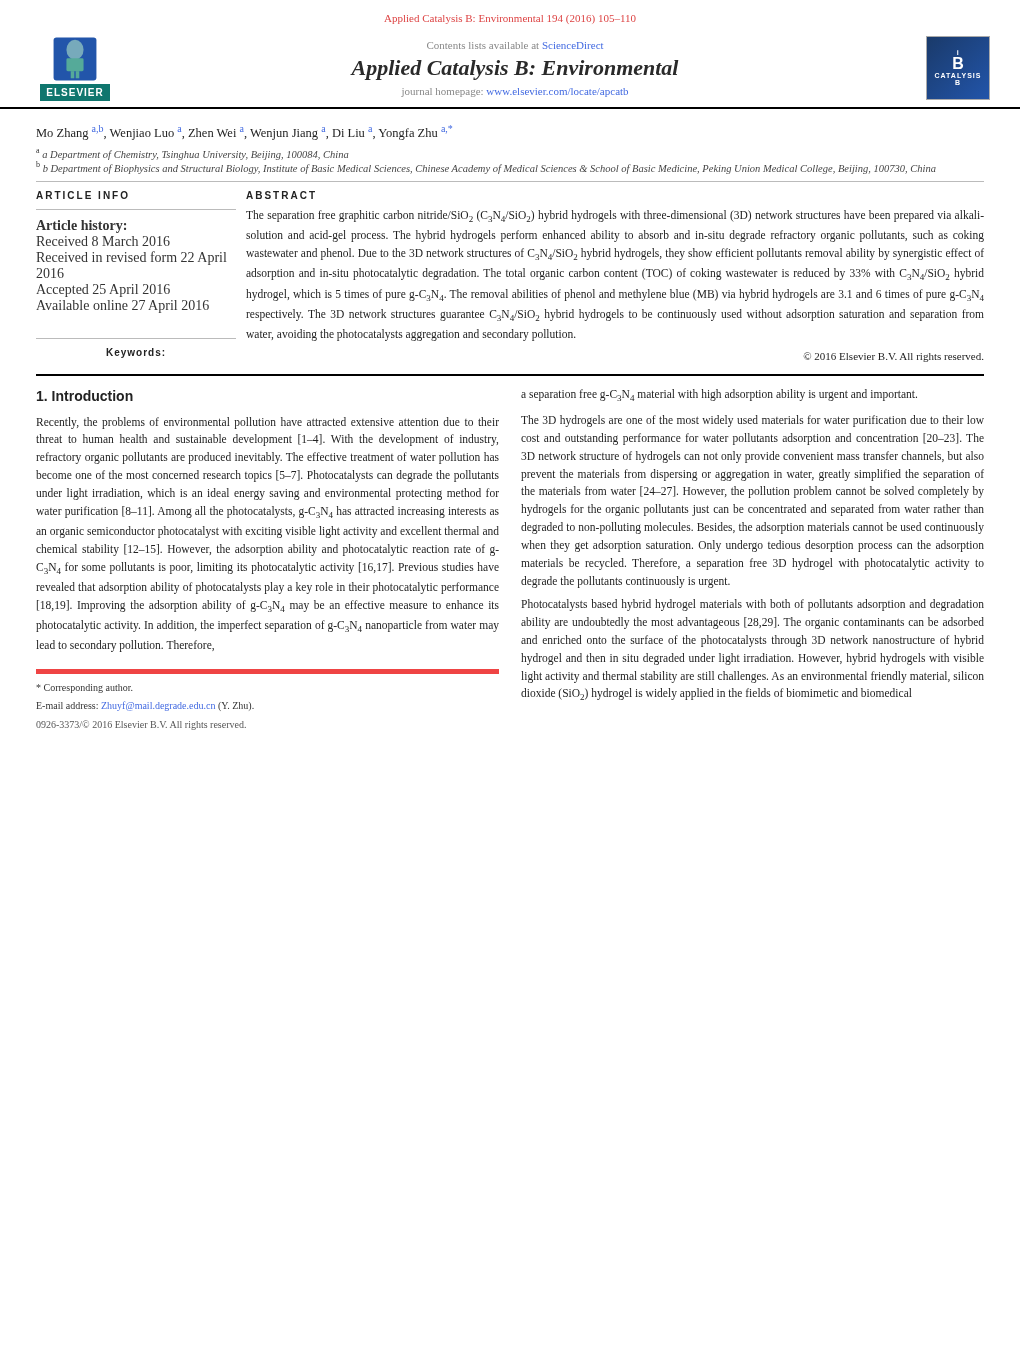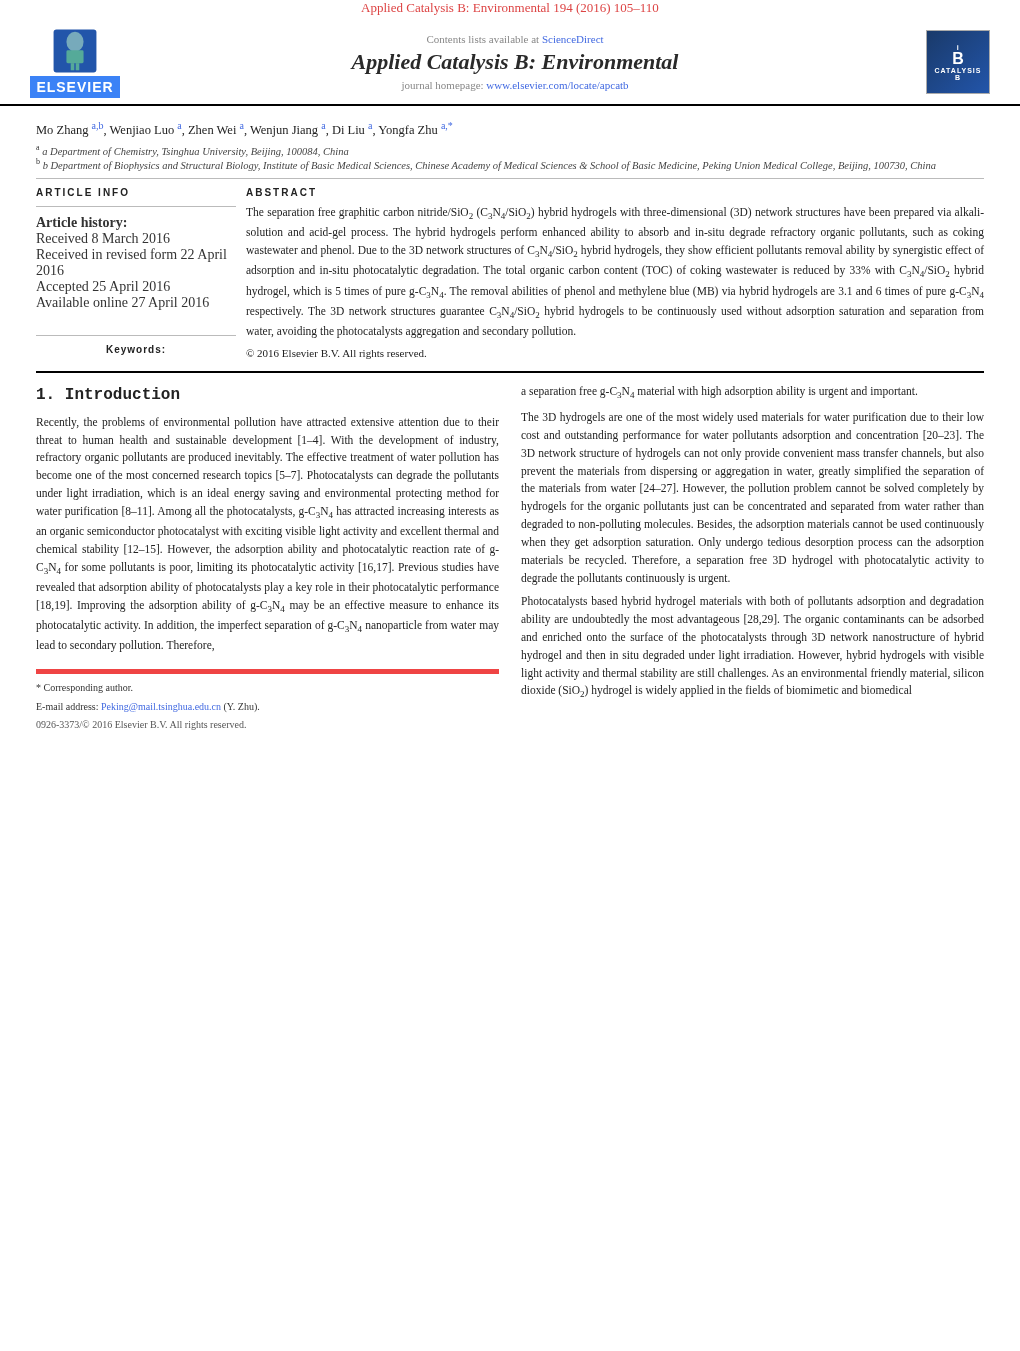--- a/index.html
+++ b/index.html
@@ -6,41 +6,41 @@
     body {
       width: 1020px;
       min-height: 1351px;
       background: #fff;
       font-family: 'Times New Roman', Times, serif;
       font-size: 13px;
       color: #000;
     }
     .top-bar {
       text-align: center;
-      padding: 0 0 2px 0;
-      font-size: 13px;
+      padding: 12px 0 2px 0;
+      font-size: 11px;
       color: #d44;
     }
     .header-section {
       display: flex;
       align-items: center;
       justify-content: space-between;
       padding: 8px 30px 6px 30px;
       border-bottom: 2px solid #000;
     }
     .elsevier-logo {
       width: 90px;
       display: flex;
       flex-direction: column;
       align-items: center;
     }
     .elsevier-logo .logo-box {
-      background: #3b82f6;
+      background: #0f766e;
       color: #fff;
-      font-size: 14px;
+      font-size: 10px;
       font-family: Arial, sans-serif;
       padding: 3px 6px;
       font-weight: bold;
       letter-spacing: 1px;
     }
     .elsevier-logo .tree-img {
       width: 60px;
       height: 50px;
     }
     .header-center {
@@ -198,21 +198,21 @@
       color: #222;
     }
     .abstract-text {
       font-size: 11.5px;
       line-height: 1.55;
       color: #222;
       text-align: justify;
     }
     .abstract-text sub { font-size: 9px; }
     .copyright {
-      text-align: left;
+      text-align: right;
       font-size: 11px;
       color: #222;
       margin-top: 6px;
     }
     .body-divider {
       border: none;
       border-top: 2px solid #000;
       margin: 12px 0 10px 0;
     }
     .body-two-col {
@@ -220,24 +220,24 @@
       gap: 22px;
     }
     .body-col {
       flex: 1;
       font-size: 11.5px;
       line-height: 1.55;
       color: #222;
       text-align: justify;
     }
     .body-col h2 {
-      font-size: 16px;
-      font-weight: bold;
-      margin-bottom: 6px;
-      font-family: Liberation Mono, monospace;
+      font-size: 14px;
+      font-weight: bold;
+      margin-bottom: 6px;
+      font-family: Liberation Sans, sans-serif;
     }
     .body-col p {
       margin-bottom: 6px;
     }
     .body-col sub { font-size: 9px; }
     .footnote-section {
       margin-top: 14px;
       padding-top: 6px;
       border-top: 5px solid #ef4444;
       font-size: 10px;
@@ -352,21 +352,21 @@
       <p>
         Recently, the problems of environmental pollution have attracted extensive attention due to their threat to human health and sustainable development [1–4]. With the development of industry, refractory organic pollutants are produced inevitably. The effective treatment of water pollution has become one of the most concerned research topics [5–7]. Photocatalysts can degrade the pollutants under light irradiation, which is an ideal energy saving and environmental protecting method for water purification [8–11]. Among all the photocatalysts, g-C<sub>3</sub>N<sub>4</sub> has attracted increasing interests as an organic semiconductor photocatalyst with exciting visible light activity and excellent thermal and chemical stability [12–15]. However, the adsorption ability and photocatalytic reaction rate of g-C<sub>3</sub>N<sub>4</sub> for some pollutants is poor, limiting its photocatalytic activity [16,17]. Previous studies have revealed that adsorption ability of photocatalysts play a key role in their photocatalytic performance [18,19]. Improving the adsorption ability of g-C<sub>3</sub>N<sub>4</sub> may be an effective measure to enhance its photocatalytic activity. In addition, the imperfect separation of g-C<sub>3</sub>N<sub>4</sub> nanoparticle from water may lead to secondary pollution. Therefore,
       </p>
 
       <div class="footnote-section">
         <p>
           <span>* Corresponding author.</span>
         </p>
         <p>
           <span>E-mail address:</span>
-          <a href="mailto:Zhuyf@mail.tsinghua.edu.cn">Peking@mail.tsinghua.edu.cn</a>
+          <a href="mailto:Zhuyf@mail.tsinghua.edu.cn">Zhuyf@mail.degrade.edu.cn</a>
           <span>(Y. Zhu).</span>
         </p>
       </div>
 
       <div class="issn-line">0926-3373/© 2016 Elsevier B.V. All rights reserved.</div>
     </div>
 
     <div class="body-col">
       <p>
         a separation free g-C<sub>3</sub>N<sub>4</sub> material with high adsorption ability is urgent and important.

